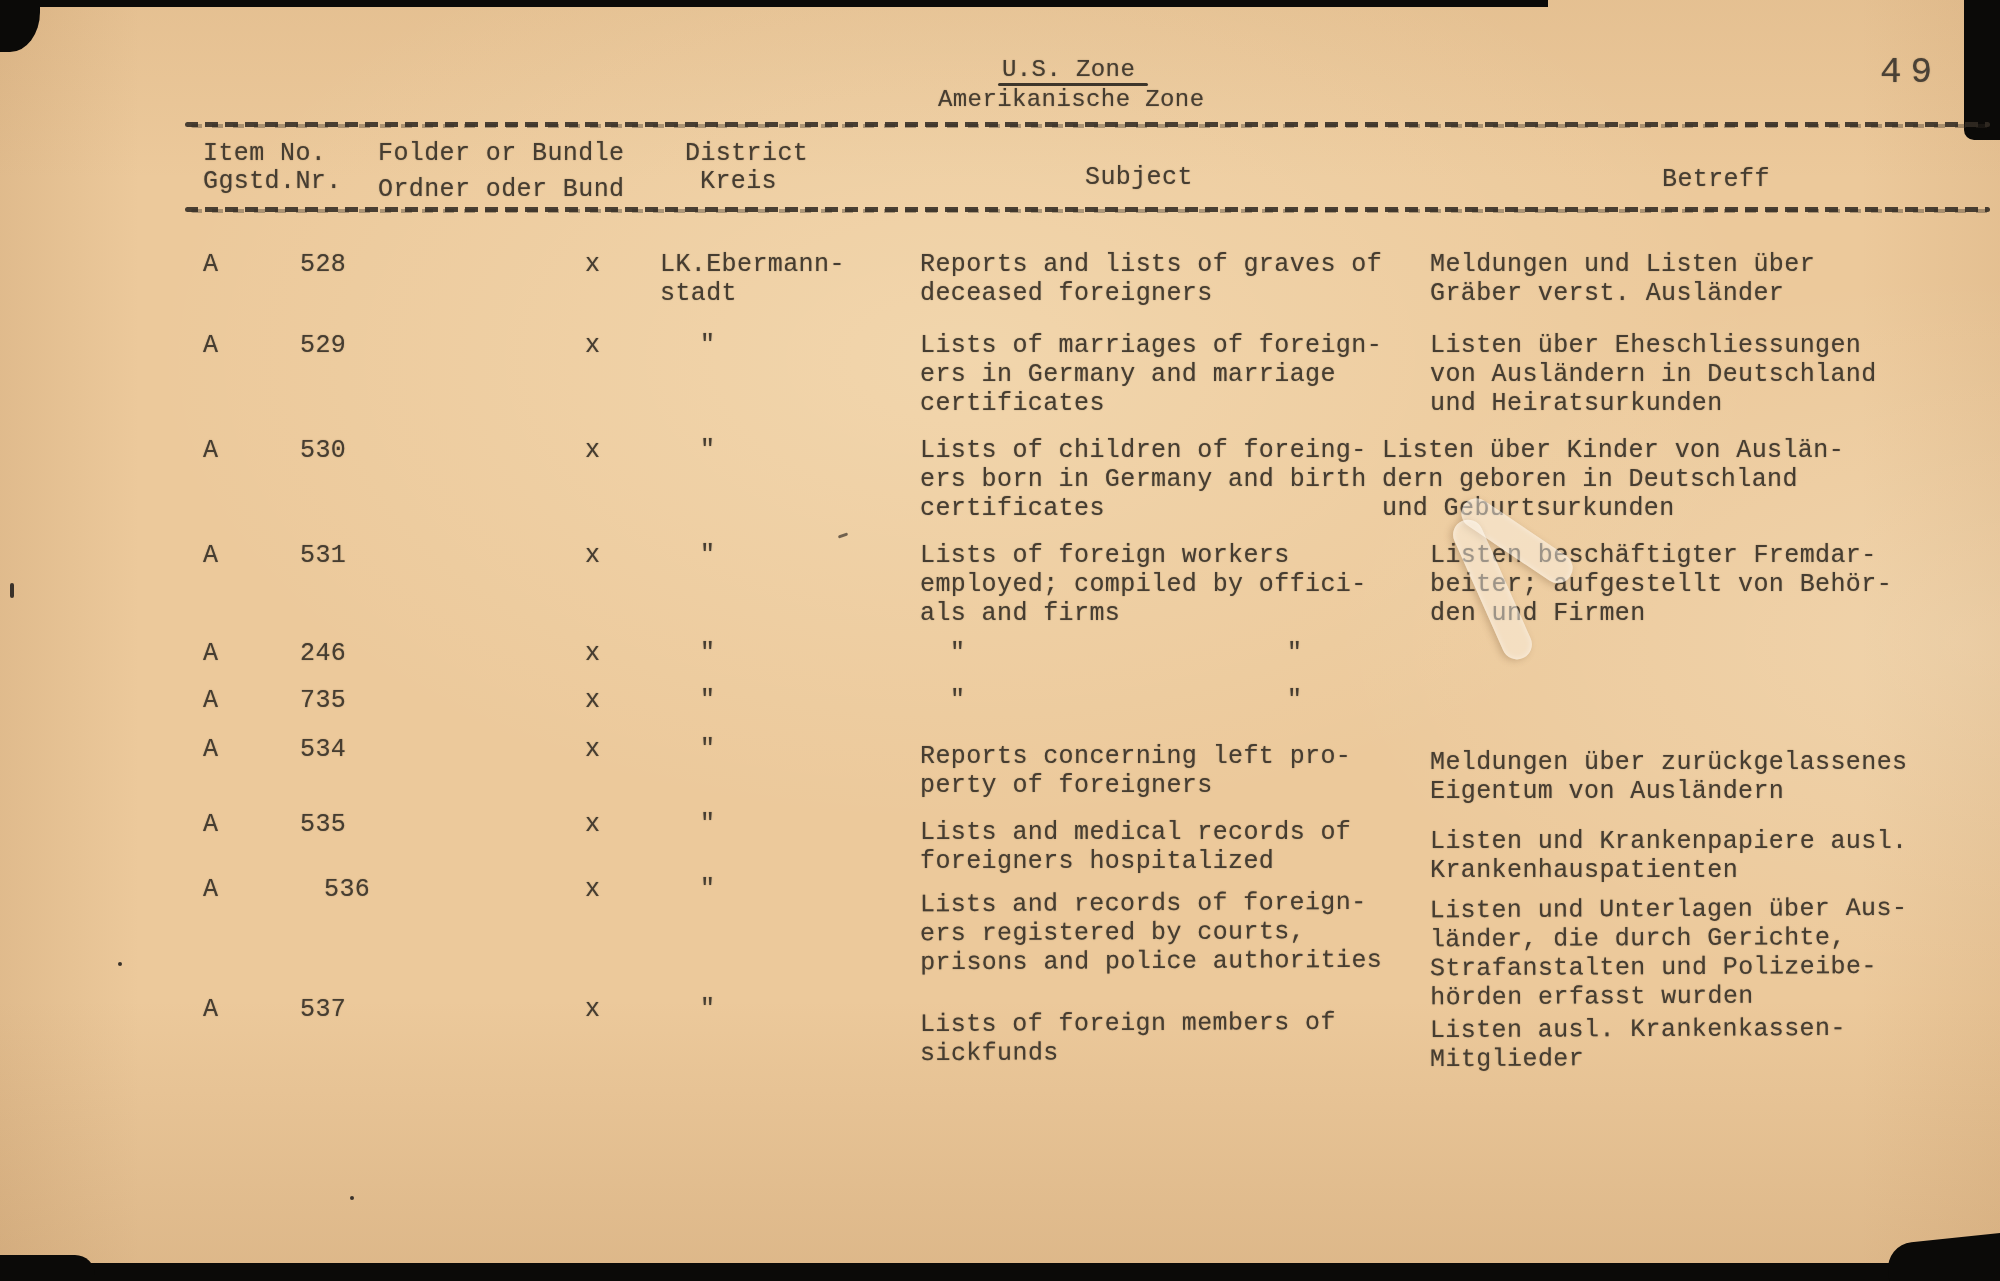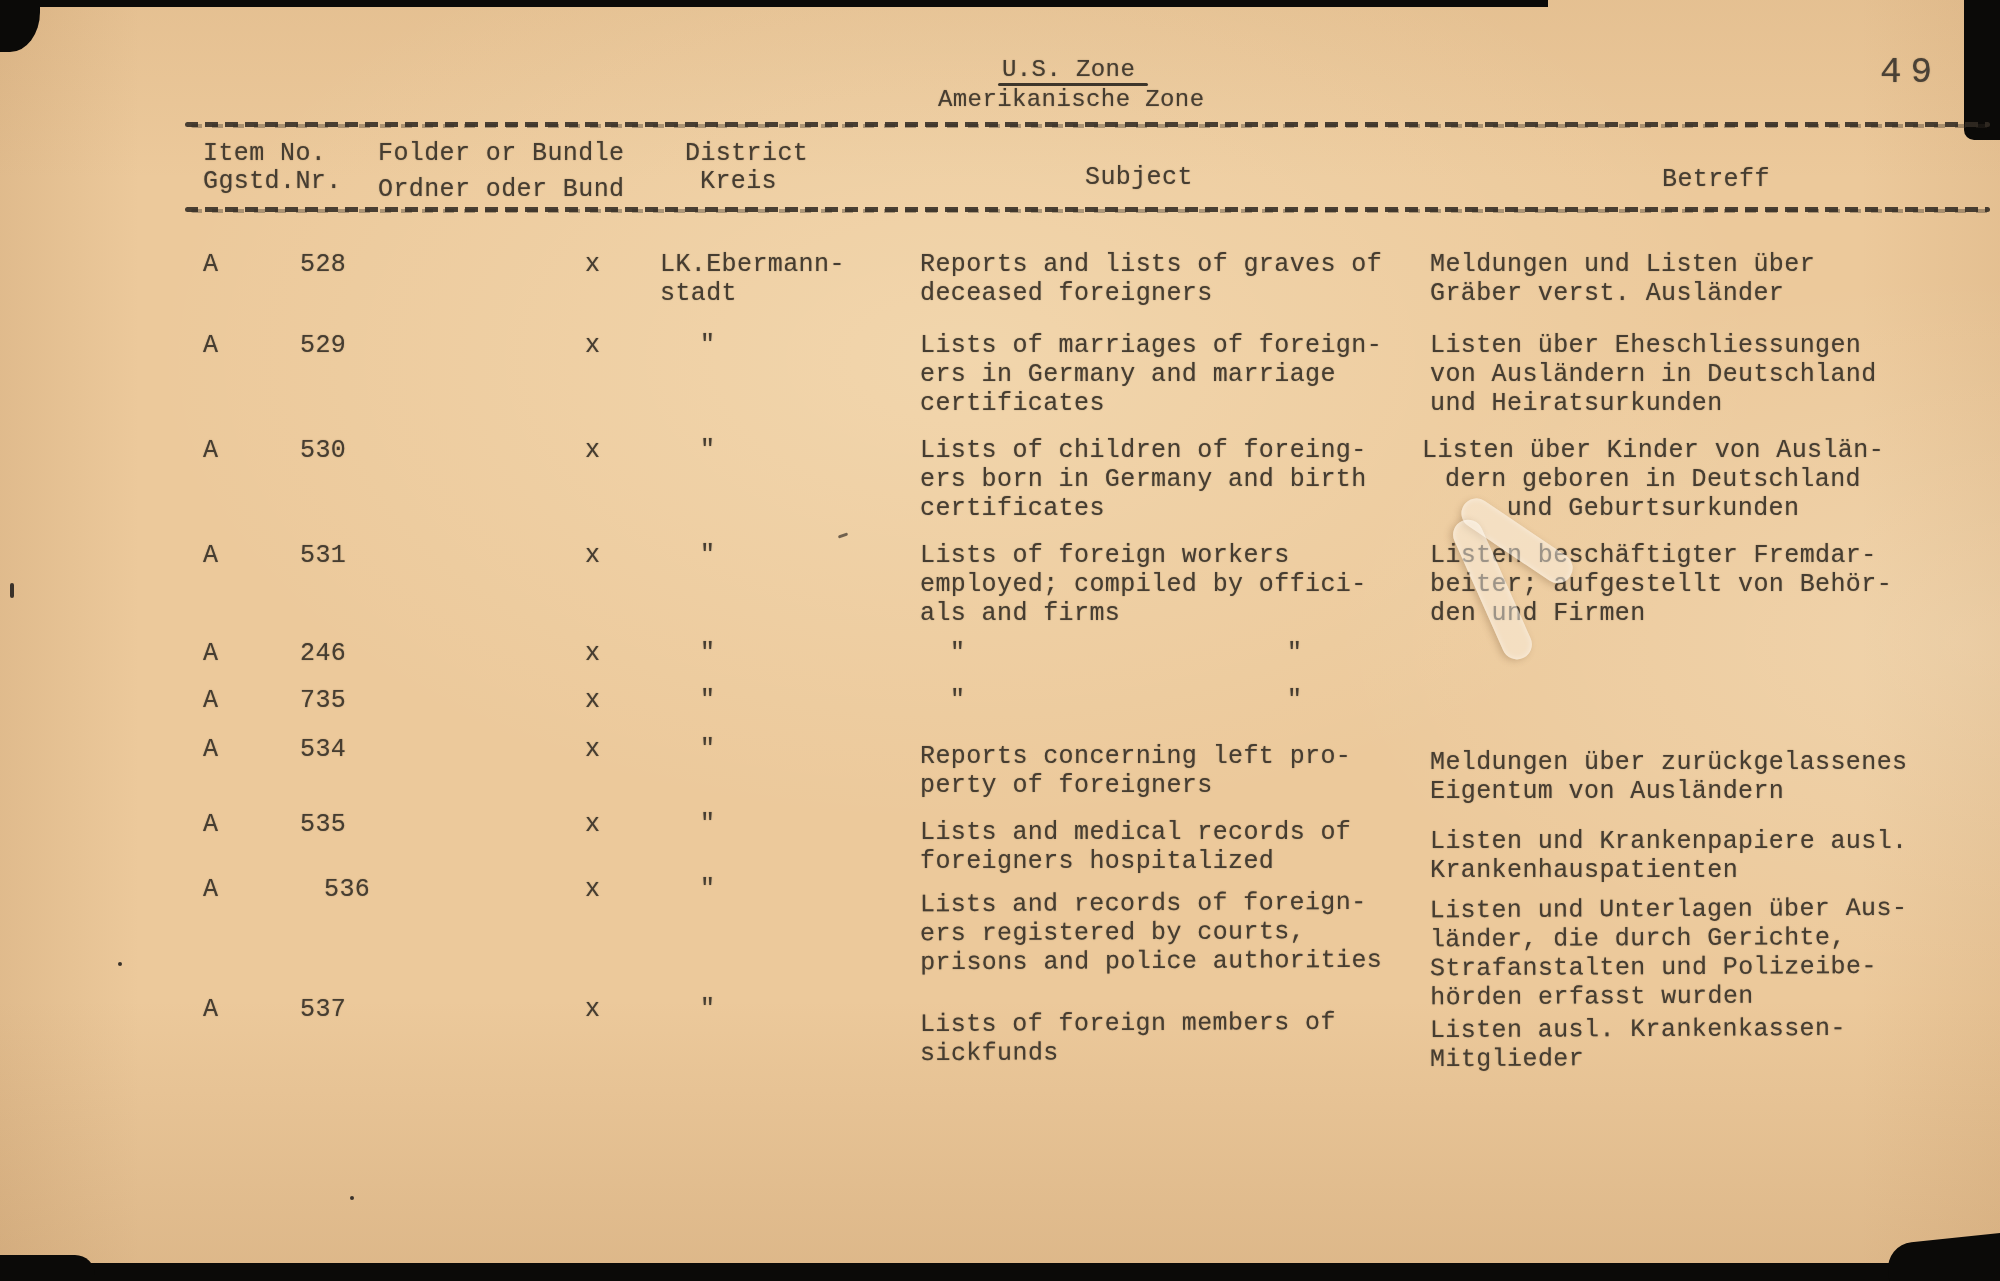--- a/index.html
+++ b/index.html
@@ -104,21 +104,21 @@
 und Heiratsurkunden</div>
       </div>
       <div>
         <div class="tw" style="left: 203px; top: 436px;">A</div>
         <div class="tw" style="left: 300px; top: 436px;">530</div>
         <div class="tw" style="left: 585px; top: 436px;">x</div>
         <div class="tw" style="left: 700px; top: 436px;">"</div>
         <div class="tw" style="left: 920px; top: 436px;">Lists of children of foreing-
 ers born in Germany and birth
 certificates</div>
-        <div class="tw" style="left: 1422px; top: 436px; text-align: center;">Listen über Kinder von Auslän-
+        <div class="tw" style="left: 1382px; top: 436px;">Listen über Kinder von Auslän-
 dern geboren in Deutschland
 und Geburtsurkunden</div>
       </div>
       <div>
         <div class="tw" style="left: 203px; top: 541px;">A</div>
         <div class="tw" style="left: 300px; top: 541px;">531</div>
         <div class="tw" style="left: 585px; top: 541px;">x</div>
         <div class="tw" style="left: 700px; top: 541px;">"</div>
         <div class="tw" style="left: 920px; top: 541px;">Lists of foreign workers
 employed; compiled by offici-

